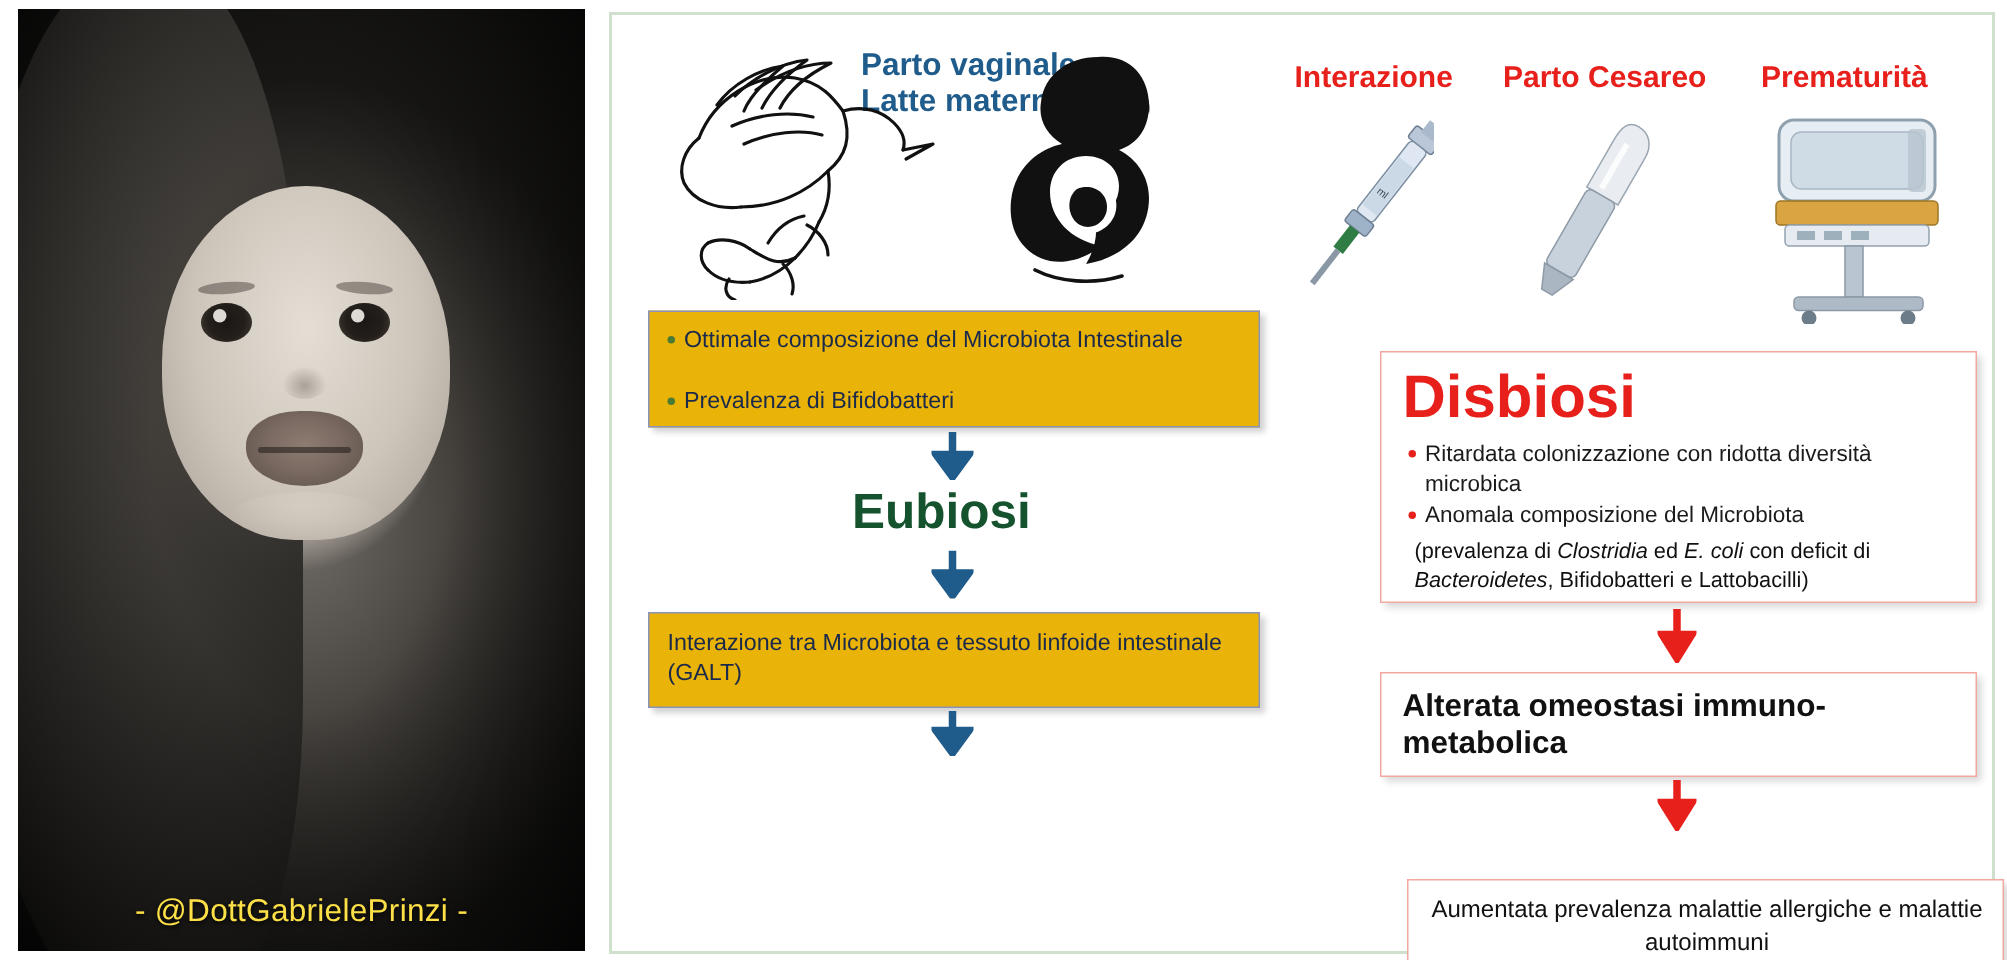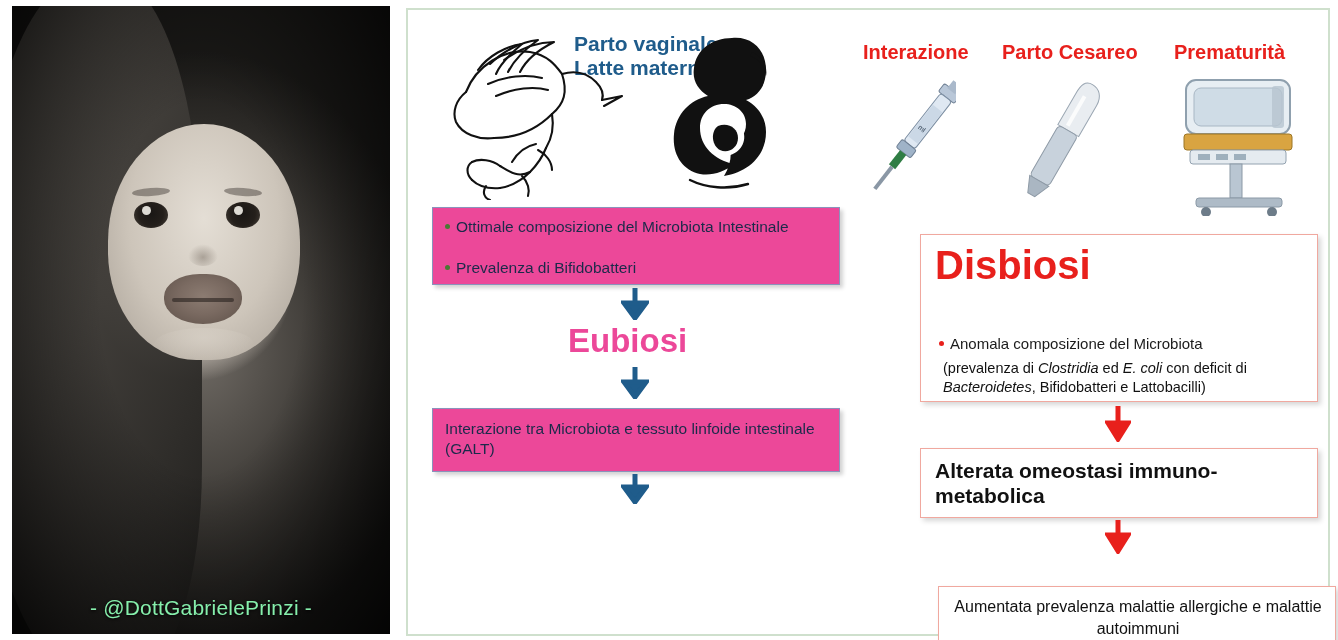--- a/index.html
+++ b/index.html
@@ -28,37 +28,37 @@
   .photo .browL,.photo .browR{position:absolute;width:38px;height:8px;border-radius:50%;background:rgba(60,54,48,.45);}
   .photo .browL{left:120px;top:182px;transform:rotate(-4deg);} .photo .browR{left:212px;top:182px;transform:rotate(4deg);}
   .photo .nose{position:absolute;left:176px;top:238px;width:30px;height:22px;border-radius:50%;
      background:radial-gradient(ellipse at 50% 60%, rgba(120,110,100,.5) 0%, rgba(190,182,172,0) 70%);}
   .photo .lips{position:absolute;left:152px;top:268px;width:78px;height:50px;border-radius:50% 50% 55% 55%;
      background:radial-gradient(ellipse at 50% 45%, #8c7c72 0%, #7a6a61 45%, #5d5048 100%);}
   .photo .lipline{position:absolute;left:160px;top:292px;width:62px;height:4px;border-radius:3px;background:rgba(40,34,30,.6);}
   .photo .chin{position:absolute;left:142px;top:322px;width:100px;height:32px;border-radius:50%;
      background:radial-gradient(ellipse at 50% 30%, rgba(215,208,198,.75) 0%, rgba(160,152,142,0) 75%);}
   .photo .vign{position:absolute;inset:0;background:radial-gradient(ellipse at 50% 45%, rgba(0,0,0,0) 38%, rgba(0,0,0,.55) 78%, rgba(0,0,0,.85) 100%);}
-  .photo .watermark{position:absolute;left:0;right:0;bottom:14px;text-align:center;color:#86efac;
+  .photo .watermark{position:absolute;left:0;right:0;bottom:14px;text-align:center;color:#fde047;
      font-size:21px;letter-spacing:.2px;text-shadow:0 1px 3px rgba(0,0,0,.9);}
 
   
   .panel{position:absolute;left:406px;top:8px;width:920px;height:624px;background:#ffffff;border:2px solid #cfe0cd;}
 
   .lbl{position:absolute;font-weight:bold;white-space:pre;line-height:1.12;}
   .lbl-blue{color:#1f5c8b;font-size:21px;}
   .lbl-red{color:#e8201c;font-size:20px;}
 
-  .box{position:absolute;border:1px solid #8a93bb;background:#ec4899;box-shadow:3px 3px 4px rgba(0,0,0,.18);}
+  .box{position:absolute;border:1px solid #8a93bb;background:#eab308;box-shadow:3px 3px 4px rgba(0,0,0,.18);}
   .box .t{color:#1b2a4a;font-size:15.5px;line-height:1.28;}
   .bullet{position:relative;padding-left:13px;}
   .bullet:before{content:"";position:absolute;left:2px;top:7px;width:5px;height:5px;border-radius:50%;background:#4a7a33;}
   .bullet-red:before{background:#e8201c;}
 
-  .eubiosi{position:absolute;color:#ec4899;font-size:33px;font-weight:bold;}
+  .eubiosi{position:absolute;color:#14532d;font-size:33px;font-weight:bold;}
 
   .redbox{position:absolute;border:1.5px solid #f0a89f;background:#fff;box-shadow:3px 3px 5px rgba(0,0,0,.16);}
   .disbiosi{color:#e8201c;font-size:40px;font-weight:bold;line-height:1;}
   .rt{color:#1b1b1b;font-size:15px;line-height:1.3;}
   .small-i{font-size:14.5px;}
   .h-mid{font-weight:bold;font-size:21px;color:#111;line-height:1.2;}
   .p-norm{font-size:15.5px;color:#1b2a4a;line-height:1.3;}
   .rnorm{font-size:16px;color:#111;line-height:1.35;}
 
   svg{display:block;}
@@ -206,20 +206,21 @@
 
     <div style="position:absolute;left:213px;top:464px;">
       <svg width="28" height="30">
           <path d="M14 0 L14 14 M3 13 L14 28 L25 13 Z" stroke="#1f5c8b" stroke-width="5" fill="#1f5c8b"></path>
         </svg>
     </div>
 
 
     <div class="redbox" style="left:512px;top:224px;width:396px;height:166px;">
       <div class="disbiosi" style="position:absolute;left:14px;top:10px;">Disbiosi</div>
+      <div class="rt bullet bullet-red" style="position:absolute;left:16px;top:58px;width:350px;">Ritardata colonizzazione con ridotta diversità microbica</div>
       <div class="rt bullet bullet-red" style="position:absolute;left:16px;top:99px;width:350px;">Anomala composizione del Microbiota</div>
       <div class="small-i" style="position:absolute;left:22px;top:124px;width:360px;line-height:1.32;color:#111;">
         <span>(prevalenza di </span><i>Clostridia</i><span> ed </span><i>E. coli</i><span> con deficit di </span><i>Bacteroidetes</i><span>, Bifidobatteri e Lattobacilli)</span>
       </div>
     </div>
 
     <div style="position:absolute;left:697px;top:396px;">
       <svg width="26" height="36">
           <path d="M13 0 L13 18 M3 17 L13 33 L23 17 Z" stroke="#e8201c" stroke-width="5" fill="#e8201c"></path>
         </svg>

